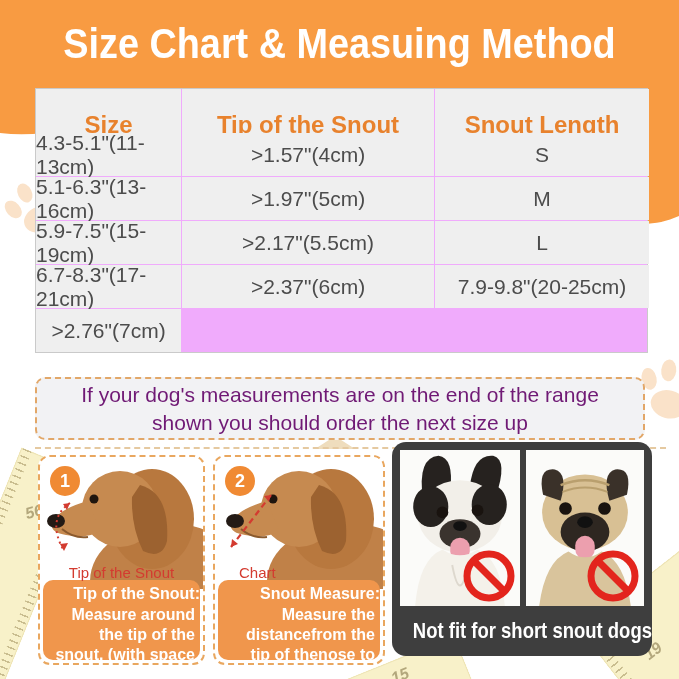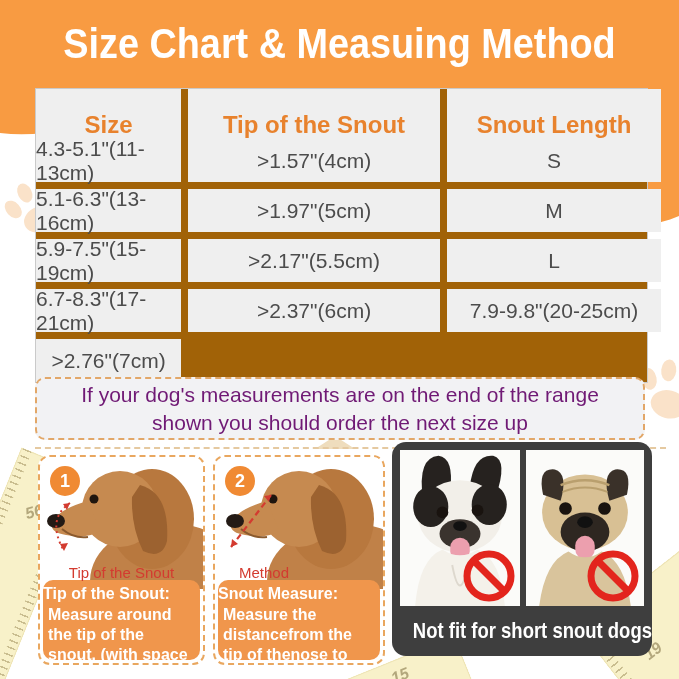--- a/index.html
+++ b/index.html
@@ -20,21 +20,21 @@
   .tape .ticks-l{position:absolute;left:2px;top:0;bottom:0;width:9px;
     background:repeating-linear-gradient(to bottom,#C9BD8F 0 1.5px,transparent 1.5px 7px);}
   .tape .ticks-r{position:absolute;right:2px;top:0;bottom:0;width:9px;
     background:repeating-linear-gradient(to bottom,#C9BD8F 0 1.5px,transparent 1.5px 7px);}
   .tape .num{display:block;color:#B3A77C;font-size:16px;font-style:italic;
     font-weight:bold;text-align:center;margin:14px 0;transform:rotate(-38deg);}
   
   .size-table{
     position:absolute;left:35px;top:88px;width:611px;z-index:2;
     display:grid;grid-template-columns:145px 252px 214px;
-    grid-auto-rows:43px;gap:7px;background:#a16207;
+    grid-auto-rows:43px;gap:1px;background:#f0abfc;
     border:1px solid #CACACA;
   }
   .size-table .cell{
     background:#EFEFEF;display:flex;align-items:center;justify-content:center;
     font-size:21px;color:#4C4C4C;
   }
   .size-table .hcell{
     height:71px;background:#EFEFEF;display:flex;align-items:center;justify-content:center;
     font-size:24px;font-weight:bold;color:#E8822D;
   }
@@ -67,21 +67,21 @@
     background:#F08A33;color:#fff;font-size:18px;font-weight:bold;
     display:flex;align-items:center;justify-content:center;z-index:4;
   }
   .photo-label{
     position:absolute;left:0;right:0;top:107px;z-index:4;text-align:center;
     color:#D33B30;font-size:15px;
   }
   .c2 .photo-label{text-align:left;left:24px;}
   .step-panel{
     position:absolute;left:3px;right:3px;bottom:3px;height:75px;border-radius:10px;
-    background:#F0964C;color:#ffffff;text-align:left;z-index:3;padding-top:5px;
+    background:#F0964C;color:#ffffff;text-align:right;z-index:3;padding-top:5px;
   }
   .step-heading{font-size:16px;font-weight:bold;margin-bottom:2px;}
   .step-body{font-size:16px;line-height:1.25;padding:0 5px;font-weight:bold;}
   
   .warning-panel{
     position:absolute;left:392px;top:442px;width:260px;height:214px;z-index:2;
     background:#3E3E3E;border-radius:14px;
   }
   .warn-photo{position:absolute;top:8px;height:156px;background:#fbfbf9;overflow:hidden;}
   .warn-photo.p1{left:8px;width:120px;}
@@ -198,21 +198,21 @@
     <path d="M52,44 Q22,52 16,66 Q14,76 30,78 Q52,82 64,74 Z" fill="#C68A50"></path>
     <path d="M104,28 Q134,36 131,84 Q126,103 107,94 Q95,70 96,40 Z" fill="#9C6230"></path>
     <ellipse cx="20" cy="64" rx="9" ry="7" fill="#231A15"></ellipse>
     <path d="M26,72 Q38,82 52,80" stroke="#8A5A2E" stroke-width="2" fill="none"></path>
     <circle cx="58" cy="42" r="4.5" fill="#1F150E"></circle>
     <path d="M16,90 L56,38" stroke="#D33B30" stroke-width="2.2" stroke-dasharray="6 4" fill="none"></path>
     <path d="M16,90 l1,-8 l6,5 z" fill="#D33B30"></path>
     <path d="M56,38 l-7,1 l5,6 z" fill="#D33B30"></path>
   </svg>
   <div class="step-badge">2</div>
-  <div class="photo-label">Method</div>
+  <div class="photo-label">Chart</div>
   <div class="step-panel">
     <div class="step-heading">Snout Measure:</div>
     <div class="step-body">Measure the distancefrom the tip of thenose to 1/2-inchbelow the eyes.</div>
   </div>
 </div>
 
 <div class="warning-panel">
   <div class="warn-photo p1">
     <svg width="120" height="156" viewBox="0 0 120 160">
       <path d="M22,50 Q16,8 38,6 Q54,8 50,42 Z" fill="#26221F"></path>

